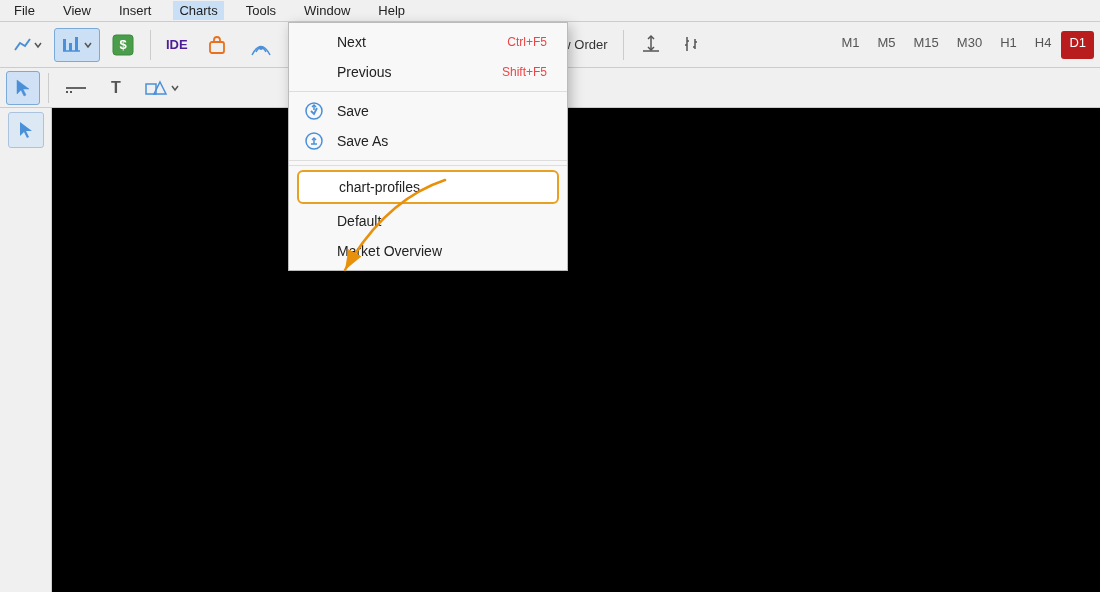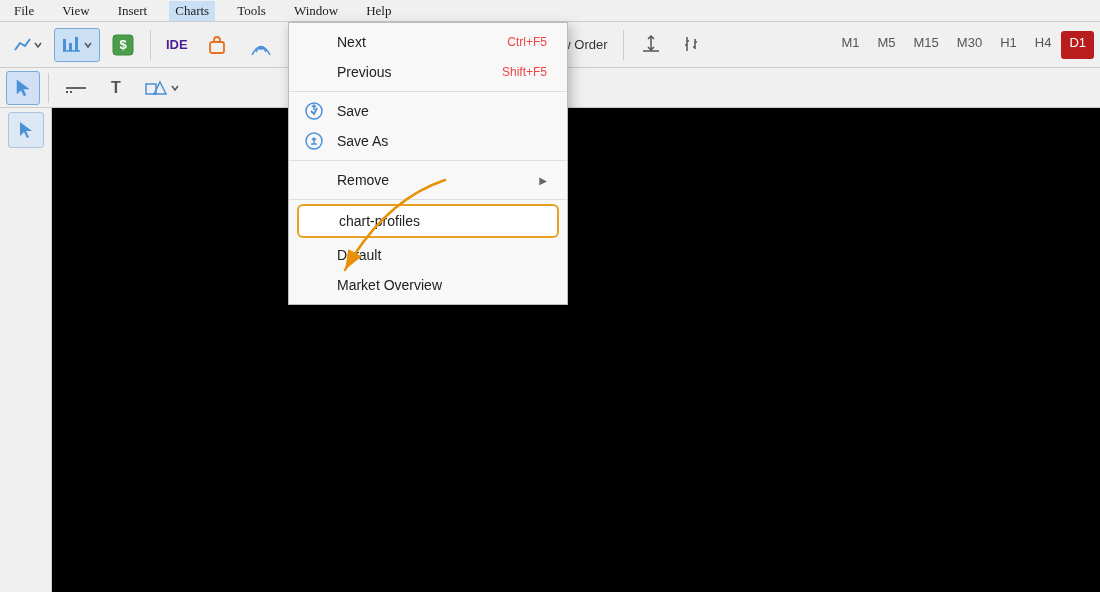--- a/index.html
+++ b/index.html
@@ -17,21 +17,20 @@
     .menubar {
       display: flex;
       align-items: center;
       background: #f0f0f0;
       height: 22px;
       padding: 0 8px;
       border-bottom: 1px solid #ccc;
       gap: 16px;
       position: relative;
       z-index: 100;
-      font-family: Liberation Serif, serif;
     }
     .menubar-item {
       cursor: pointer;
       padding: 2px 6px;
       font-size: 13px;
       color: #222;
       user-select: none;
     }
     .menubar-item:hover, .menubar-item.active {
       background: #d0e4f7;
@@ -441,24 +440,20 @@
           <line x1="10" y1="13" x2="10" y2="7" stroke="#4a90d9" stroke-width="1.5"></line>
           <polyline points="8,9 10,7 12,9" fill="none" stroke="#4a90d9" stroke-width="1.5"></polyline>
           <line x1="7" y1="13" x2="13" y2="13" stroke="#4a90d9" stroke-width="1.5"></line>
         </svg>
       </div>
       <span>Save As</span>
     </div>
 
     <div class="dropdown-separator"></div>
 
-    <div class="dropdown-item">
-      <span>Remove</span>
-      <span class="arrow-right">▶</span>
-    </div>
 
     <div class="dropdown-separator"></div>
 
 
     <div class="dropdown-item highlighted-item">
       <span>chart-profiles</span>
     </div>
 
     <div class="dropdown-item">
       <span>Default</span>

